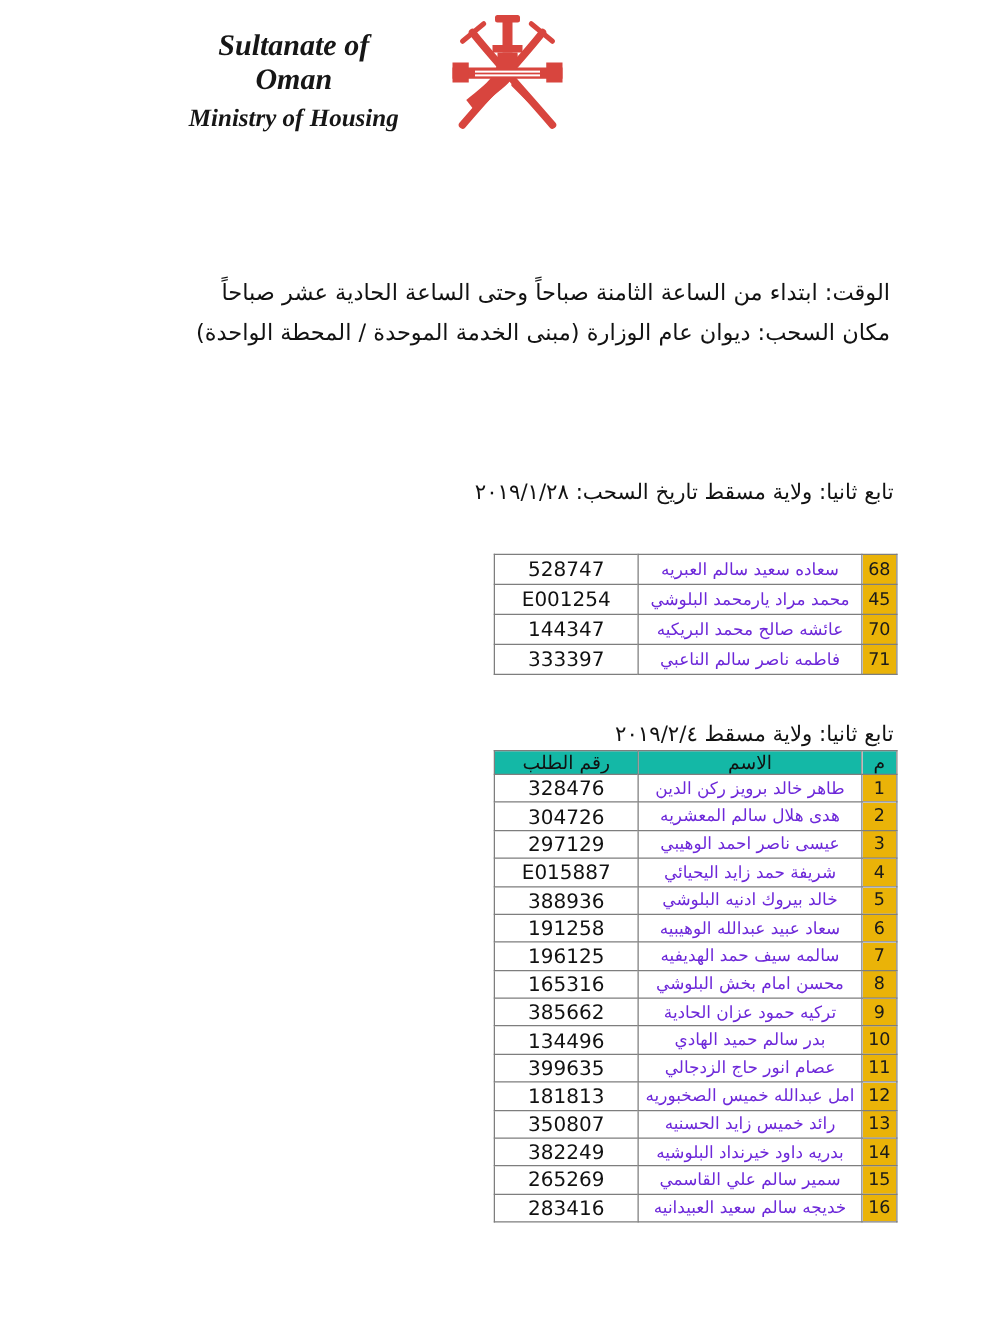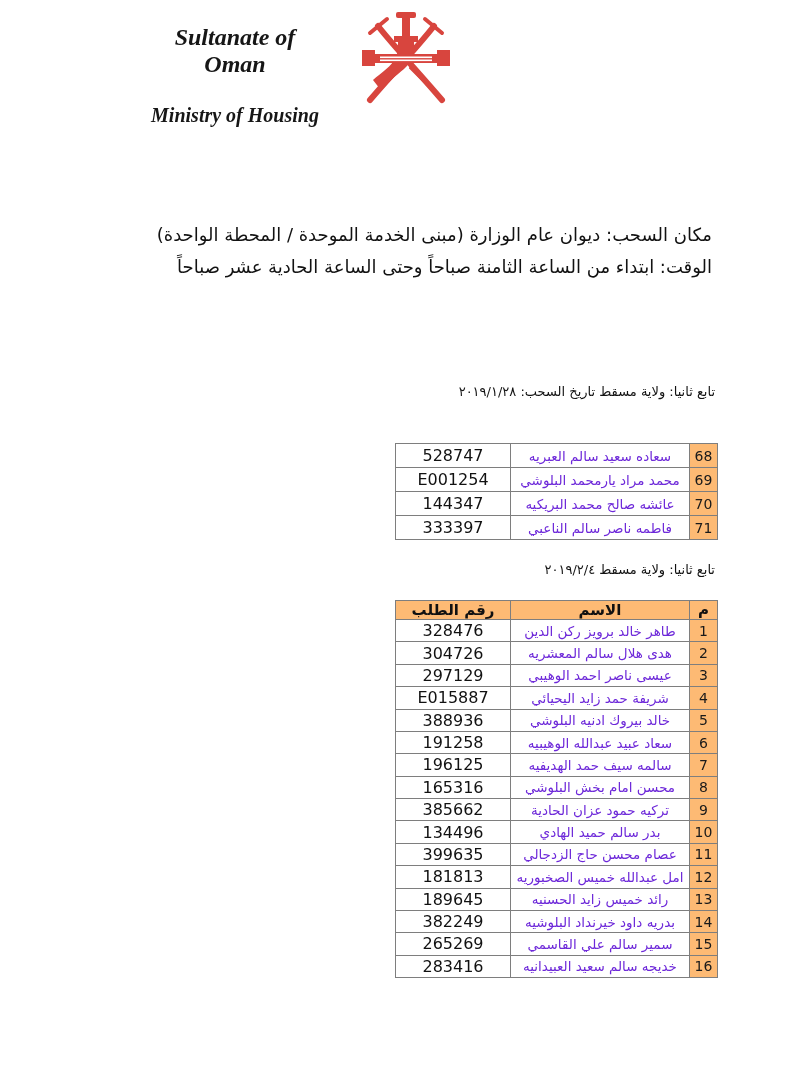--- a/index.html
+++ b/index.html
@@ -5,48 +5,48 @@
   html,body{margin:0;padding:0;background:#e8e8e8;}
   .page{
     position:relative;width:800px;height:1066px;margin:0 auto;
     background:#ffffff;color:#141414;overflow:hidden;
     font-family:"DejaVu Sans",sans-serif;
   }
   
   .lh-en{position:absolute;left:146px;top:24px;width:178px;text-align:center;
          font-family:"Liberation Serif",serif;font-style:italic;color:#161616;}
   .lh-en .l1{font-size:24px;font-weight:700;}
-  .lh-en .l2{font-size:20px;font-weight:700;margin-top:26px;}
+  .lh-en .l2{font-size:20px;font-weight:700;margin-top:6px;}
   .emblem{position:absolute;left:356px;top:10px;width:100px;height:100px;}
   .emblem svg{width:100%;height:100%;display:block;}
   .lh-ar{position:absolute;left:470px;top:16px;width:200px;text-align:center;direction:rtl;color:#101010;}
   .lh-ar .l1{font-size:26px;font-weight:700;line-height:34px;}
   .lh-ar .l2{font-size:25px;font-weight:700;line-height:34px;margin-top:4px;}
   
   .doc-title{position:absolute;top:136px;left:50%;transform:translateX(-50%);
              white-space:nowrap;direction:rtl;font-size:20px;font-weight:700;color:#0d0d0d;}
   .intro{position:absolute;top:219px;right:88px;direction:rtl;text-align:right;
          font-size:18px;line-height:32px;color:#121212;}
   .intro .line{white-space:nowrap;}
   
   .sec-head{position:absolute;right:85px;direction:rtl;white-space:nowrap;
-            font-size:13px;color:#121212;}
+            font-size:17px;color:#121212;}
   .sec-head.first{top:384px;}
-  .sec-head.second{top:562px;margin-left:39px;}
+  .sec-head.second{top:578px;margin-left:39px;}
   
   table.draw{position:absolute;left:395px;border-collapse:collapse;table-layout:fixed;
              direction:rtl;background:#fff;}
   table.t1{top:443px;width:322px;height:97px;}
   table.t2{top:600px;width:322px;height:378px;}
   table.draw td, table.draw th{
     border:1px solid #7e7e7e;text-align:center;vertical-align:middle;
     padding:0;overflow:hidden;white-space:nowrap;
   }
-  table.draw th{background:#fdba74;font-size:15px;font-weight:700;color:#111;}
-  .cell-num{background:#fdba74;font-size:14px;color:#1a1a1a;}
+  table.draw th{background:#14b8a6;font-size:15px;font-weight:400;color:#111;}
+  .cell-num{background:#eab308;font-size:14px;color:#1a1a1a;}
   .cell-name{font-size:13.5px;color:#6d28d9;}
   .cell-req{font-size:16px;direction:ltr;color:#111;}
 </style>
 </head>
 <body>
 
 <div class="page">
 
   <div class="lh-en">
     <div class="l1">Sultanate of Oman</div>
@@ -75,42 +75,42 @@
       <g fill="#ffffff">
         <rect x="24" y="46.5" width="52" height="1.6"></rect>
         <rect x="24" y="49.5" width="52" height="1.6"></rect>
       </g>
     </svg>
   </div>
 
 
 
   <div class="intro">
+    <div class="line">الوقت: ابتداء من الساعة الثامنة صباحاً وحتى الساعة الحادية عشر صباحاً</div>
     <div class="line">مكان السحب: ديوان عام الوزارة (مبنى الخدمة الموحدة / المحطة الواحدة)</div>
-    <div class="line">الوقت: ابتداء من الساعة الثامنة صباحاً وحتى الساعة الحادية عشر صباحاً</div>
   </div>
 
   <div class="sec-head first">تابع ثانيا: ولاية مسقط تاريخ السحب: ٢٠١٩/١/٢٨</div>
 
   <table class="draw t1">
     <colgroup>
         <col style="width:28px">
         <col style="width:179px">
         <col style="width:115px">
       </colgroup>
     <tbody>
 
         <tr>
           <td class="cell-num">68</td>
           <td class="cell-name">سعاده سعيد سالم العبريه</td>
           <td class="cell-req">528747</td>
         </tr>
 
         <tr>
-          <td class="cell-num">69</td>
+          <td class="cell-num">45</td>
           <td class="cell-name">محمد مراد يارمحمد البلوشي</td>
           <td class="cell-req">E001254</td>
         </tr>
 
         <tr>
           <td class="cell-num">70</td>
           <td class="cell-name">عائشه صالح محمد البريكيه</td>
           <td class="cell-req">144347</td>
         </tr>
 
@@ -194,34 +194,34 @@
         </tr>
 
         <tr>
           <td class="cell-num">10</td>
           <td class="cell-name">بدر سالم حميد الهادي</td>
           <td class="cell-req">134496</td>
         </tr>
 
         <tr>
           <td class="cell-num">11</td>
-          <td class="cell-name">عصام محسن حاج الزدجالي</td>
+          <td class="cell-name">عصام انور حاج الزدجالي</td>
           <td class="cell-req">399635</td>
         </tr>
 
         <tr>
           <td class="cell-num">12</td>
           <td class="cell-name">امل عبدالله خميس الصخبوريه</td>
           <td class="cell-req">181813</td>
         </tr>
 
         <tr>
           <td class="cell-num">13</td>
           <td class="cell-name">رائد خميس زايد الحسنيه</td>
-          <td class="cell-req">189645</td>
+          <td class="cell-req">350807</td>
         </tr>
 
         <tr>
           <td class="cell-num">14</td>
           <td class="cell-name">بدريه داود خيرنداد البلوشيه</td>
           <td class="cell-req">382249</td>
         </tr>
 
         <tr>
           <td class="cell-num">15</td>

